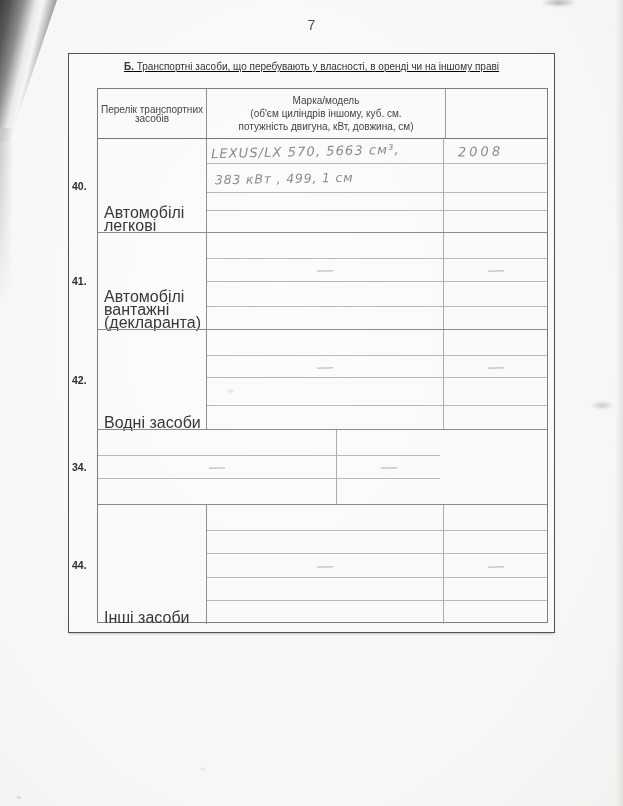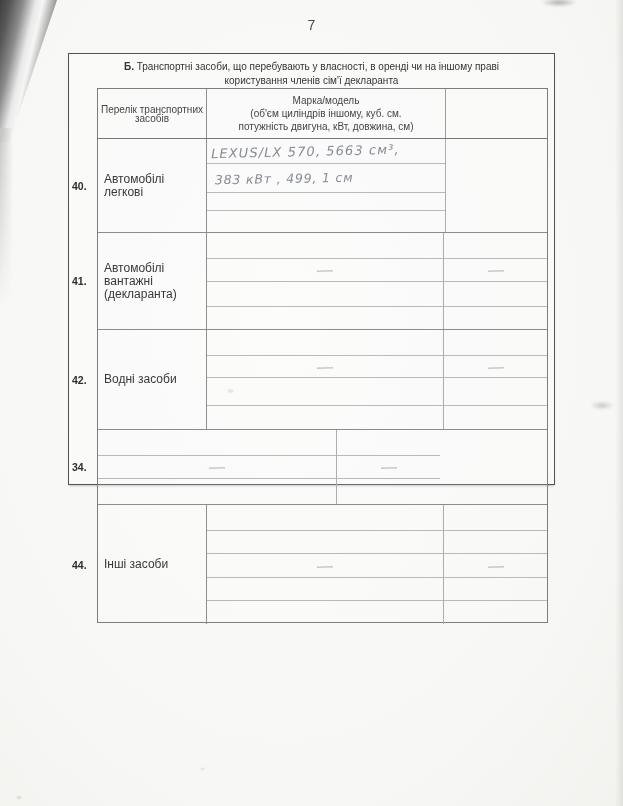--- a/index.html
+++ b/index.html
@@ -42,24 +42,25 @@
     background:radial-gradient(rgba(140,140,140,.3),transparent 70%);}
 
   
   .page-number{
     position:absolute;top:17px;left:68px;width:487px;
     text-align:center;font-size:14px;color:#4a4a4a;
   }
 
   
   .outer-box{
-    position:absolute;left:68px;top:53px;width:487px;height:432px;
+    position:absolute;left:68px;top:53px;width:487px;height:580px;
     border:1.5px solid #525252;box-sizing:border-box;
     box-shadow:0 2px 2px -1px rgba(110,110,110,.4);
     background:rgba(255,255,255,.25);
+    text-decoration:underline;
   }
   .title{padding-top:6px;text-align:center;font-size:10px;line-height:13.5px;color:#343434;}
   .title b{font-weight:bold;}
 
   
   .inner-table{
     position:absolute;left:28px;top:34px;width:451px;height:535px;
     border:1px solid #7d7d7d;box-sizing:border-box;
     display:flex;flex-direction:column;background:rgba(255,255,255,.15);
   }
@@ -70,22 +71,22 @@
   .hc.c2{width:239px;border-right:1px solid #9c9c9c;gap:4px;}
   .hc.c3{width:103px;}
 
   .block{position:relative;display:flex;box-sizing:border-box;flex:0 0 auto;}
   .block + .block{border-top:1px solid #8c8c8c;}
   .rownum{
     position:absolute;left:-26px;top:50%;transform:translateY(-50%);
     width:24px;font-size:10.5px;font-weight:bold;color:#2e2e2e;
   }
   .cat{width:109px;border-right:1px solid #8f8f8f;box-sizing:border-box;
-       display:flex;flex-direction:column;justify-content:center;
-       padding-left:6px;font-size:12px;line-height:13px;color:#383838;}
+       display:flex;flex-direction:column;justify-content:flex-end;
+       padding-left:6px;font-size:16px;line-height:13px;color:#383838;}
   .colsub{display:flex;flex-direction:column;box-sizing:border-box;}
   .c2s{width:239px;border-right:1px solid #adadad;}
   .c3s{width:103px;}
   .sub{box-sizing:border-box;border-bottom:1px solid #b9b9b9;display:flex;align-items:center;overflow:visible;}
   .sub.grow{flex:1 1 auto;}
   .sub:last-child{border-bottom:none;}
 
   
   .hw{font-family:"DejaVu Sans", sans-serif;font-style:italic;white-space:nowrap;color:#878c95;}
   .make1{font-size:13px;letter-spacing:1.1px;margin-left:4px;transform:rotate(-1.3deg);}
@@ -109,21 +110,20 @@
   <div class="speck-b"></div>
   <div class="speck-c"></div>
   <div class="edge-right"></div>
 
   <div class="page-number">7</div>
 
   <div class="outer-box">
 
     <div class="title">
       <div><b>Б.</b><span> Транспортні засоби, що перебувають у власності, в оренді чи на іншому праві</span></div>
-      <div>користування членів сім'ї декларанта</div>
     </div>
 
     <div class="inner-table">
 
       <div class="hrow">
         <div class="hc c1">Перелік транспортних засобів</div>
         <div class="hc c2">
           <div>Марка/модель</div>
           <div>(об'єм циліндрів іншому, куб. см.</div>
           <div>потужність двигуна, кВт, довжина, см)</div>
@@ -138,20 +138,28 @@
         <div class="colsub c2s">
           <div class="sub" style="height:25px">
               <span class="hw make1">LEXUS/LX 570, 5663 см³,</span>
             </div>
           <div class="sub" style="height:29px">
               <span class="hw make2">383 кВт , 499, 1 см</span>
             </div>
           <div class="sub" style="height:18px"></div>
           <div class="sub grow"></div>
         </div>
+        <div class="colsub c3s">
+          <div class="sub" style="height:25px">
+              <span class="hw year1">2008</span>
+            </div>
+          <div class="sub" style="height:29px"></div>
+          <div class="sub" style="height:18px"></div>
+          <div class="sub grow"></div>
+        </div>
       </div>
 
       <div class="block" style="height:97px">
         <div class="rownum">41.</div>
         <div class="cat">
           <span>Автомобілі вантажні</span>
           <span>(декларанта)</span>
         </div>
         <div class="colsub c2s">
           <div class="sub" style="height:26px"></div>

